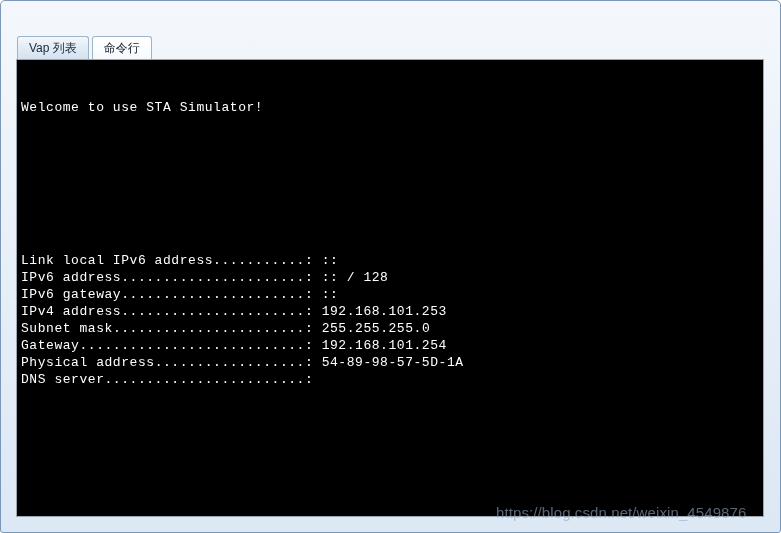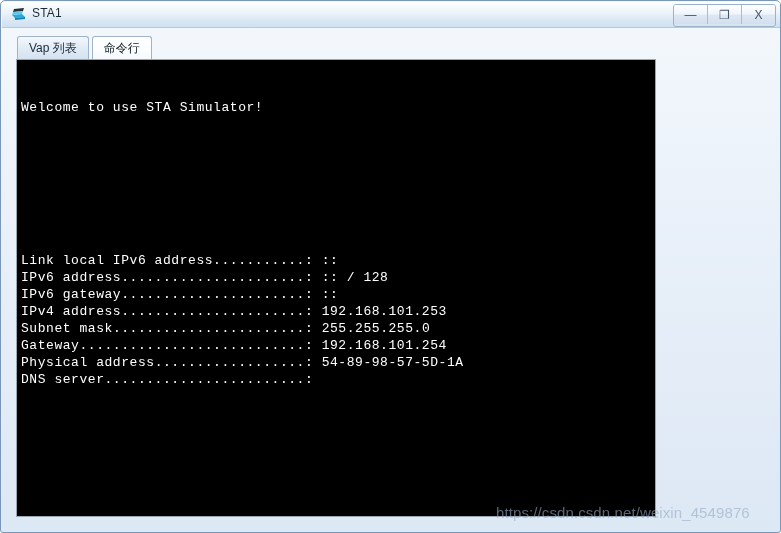--- a/index.html
+++ b/index.html
@@ -111,21 +111,21 @@
     background: linear-gradient(to bottom, #ffffff 0%, #fbfdfe 60%, #f4f9fd 100%);
     color: #111c26;
     margin-top: 43px;
   }
 
   
   #console-wrap {
     position: absolute;
     left: 15px;
     top: 58px;
-    width: 640px;
+    width: 748px;
     height: 458px;
     box-sizing: border-box;
     border: 1px solid #9aa6b2;
     background: #000000;
     overflow: hidden;
   }
   #console {
     position: absolute;
     left: 0; top: 0;
     width: 100%;
@@ -154,43 +154,20 @@
     letter-spacing: 0.1px;
     white-space: nowrap;
     pointer-events: none;
   }
 </style>
 </head>
 <body>
 
 <div id="window">
 
-  <div id="titlebar">
-    <span id="title-icon">
-      <svg width="17" height="17" viewBox="0 0 17 17">
-        <path d="M4 3 L14 2 L13 5 L3 6 Z" fill="#2a2f33"></path>
-        <path d="M2 9 L12 8 L15 11 L5 12 Z" fill="#27a8d8"></path>
-        <path d="M5 12 L15 11 L15 13 L5 14 Z" fill="#1b7fad"></path>
-        <path d="M3 6 L13 5 L12 8 L2 9 Z" fill="#5ec8ee"></path>
-      </svg>
-    </span>
-    <span id="title-text">STA1</span>
-
-    <div id="wincontrols">
-      <div class="winbtn">
-        <span class="gl">—</span>
-      </div>
-      <div class="winbtn">
-        <span class="gl">❐</span>
-      </div>
-      <div class="winbtn">
-        <span class="gl">X</span>
-      </div>
-    </div>
-  </div>
 
   <div id="tabs">
     <div class="tab">
       <span>Vap 列表</span>
     </div>
     <div class="tab selected">
       <span>命令行</span>
     </div>
   </div>
 
@@ -198,14 +175,14 @@
     <div id="console">
       <div class="cline">Welcome to use STA Simulator!</div>
       <div class="cline">&nbsp;</div>
       <div class="cline">&nbsp;</div>
       <div id="ipconfig-rows"><div class="cline"><span>Link local IPv6 address</span><span>...........</span><span>: </span><span>::</span></div><div class="cline"><span>IPv6 address</span><span>......................</span><span>: </span><span>:: / 128</span></div><div class="cline"><span>IPv6 gateway</span><span>......................</span><span>: </span><span>::</span></div><div class="cline"><span>IPv4 address</span><span>......................</span><span>: </span><span>192.168.101.253</span></div><div class="cline"><span>Subnet mask</span><span>.......................</span><span>: </span><span>255.255.255.0</span></div><div class="cline"><span>Gateway</span><span>...........................</span><span>: </span><span>192.168.101.254</span></div><div class="cline"><span>Physical address</span><span>..................</span><span>: </span><span>54-89-98-57-5D-1A</span></div><div class="cline"><span>DNS server</span><span>........................</span><span>: </span><span></span></div></div>
       <div class="cline">&nbsp;</div>
       
     </div>
   </div>
 
-  <div id="watermark">https://csdn.csdn.net/weixin_4549876</div>
+  <div id="watermark">https://blog.csdn.net/weixin_4549876</div>
 </div>
 
 </body></html>

